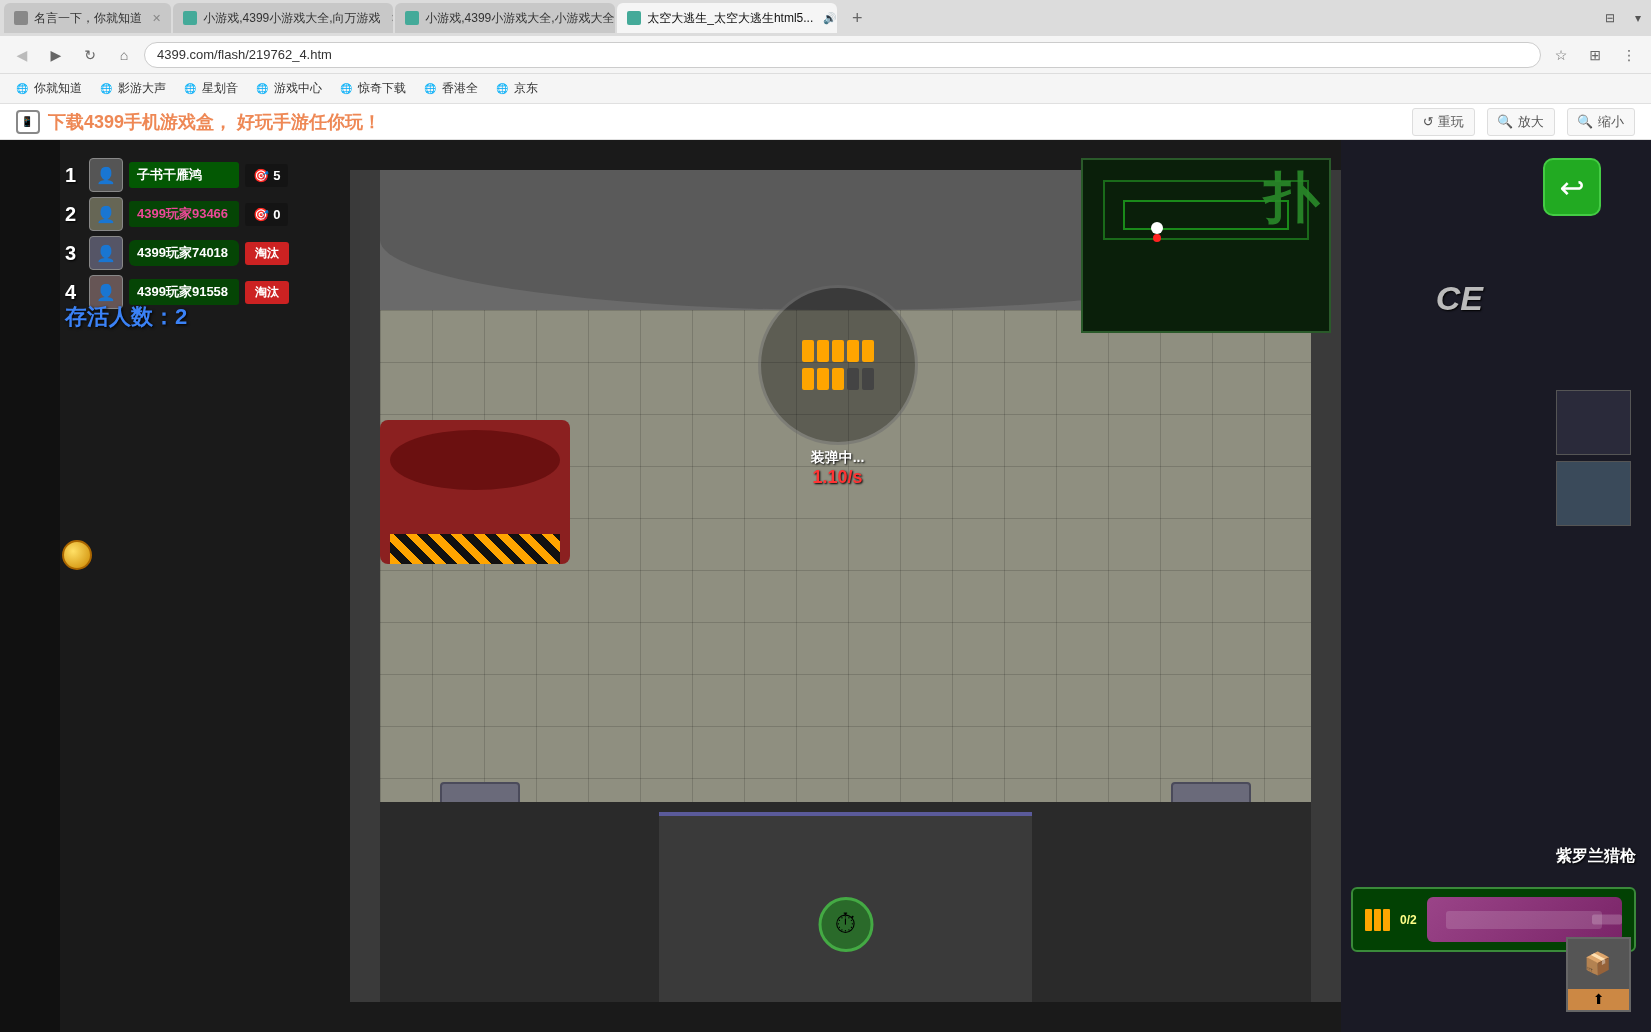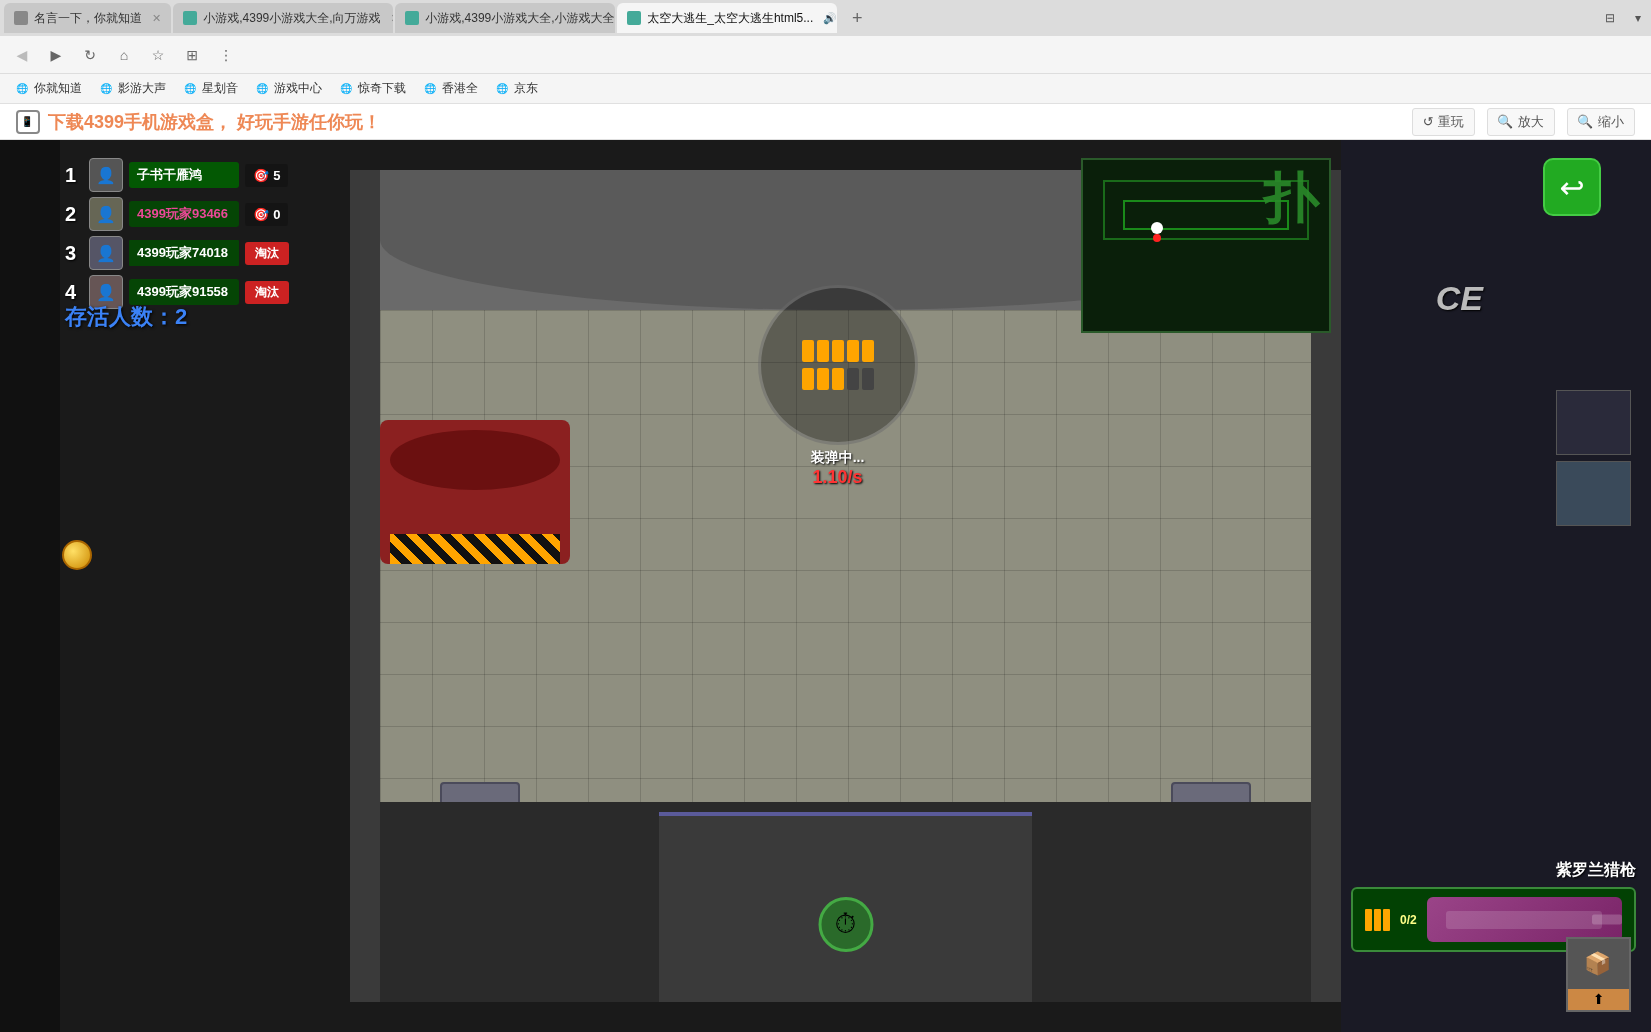--- a/index.html
+++ b/index.html
@@ -67,20 +67,23 @@
       <span class="tab-extra-btn">⊟</span>
       <span class="tab-extra-btn">▾</span>
     </div>
   </div>
 
   <div class="nav-bar">
     <div class="nav-btn disabled">◀</div>
     <div class="nav-btn">▶</div>
     <div class="nav-btn">↻</div>
     <div class="nav-btn">⌂</div>
+    <div class="address-bar">
+      <span>4399.com/flash/219762_4.htm</span>
+    </div>
     <div class="nav-action-btn">☆</div>
     <div class="nav-action-btn">⊞</div>
     <div class="nav-action-btn">⋮</div>
   </div>
 
   <div class="bookmarks-bar">
     <div class="bookmark-item">
       <span class="bookmark-icon">🌐</span>
       <span>你就知道</span>
     </div>
@@ -191,21 +194,21 @@
         <div style="background:rgba(0,80,0,0.8);color:#ec4899;font-size:13px;font-weight:bold;padding:4px 8px;border-radius:3px;min-width:110px;">4399玩家93466</div>
         <div style="background:rgba(20,20,20,0.85);color:white;font-size:13px;font-weight:bold;padding:4px 8px;border-radius:3px;display:flex;align-items:center;gap:4px;">
           <span style="color:#e44;">🎯</span>
           <span>0</span>
         </div>
       </div>
 
       <div style="display:flex;align-items:center;gap:6px;">
         <span style="color:white;font-size:20px;font-weight:bold;text-shadow:1px 1px 2px #000;width:18px;">3</span>
         <div style="width:34px;height:34px;background:#556;border-radius:4px;border:1px solid #888;overflow:hidden;display:flex;align-items:center;justify-content:center;font-size:16px;">👤</div>
-        <div style="background:rgba(0,80,0,0.8);color:white;font-size:13px;font-weight:bold;padding:4px 8px;border-radius:1px;min-width:110px;">4399玩家74018</div>
+        <div style="background:rgba(0,80,0,0.8);color:white;font-size:13px;font-weight:bold;padding:4px 8px;border-radius:6px;min-width:110px;">4399玩家74018</div>
         <div style="background:#cc2222;color:white;font-size:12px;font-weight:bold;padding:3px 10px;border-radius:3px;">淘汰</div>
       </div>
 
       <div style="display:flex;align-items:center;gap:6px;">
         <span style="color:white;font-size:20px;font-weight:bold;text-shadow:1px 1px 2px #000;width:18px;">4</span>
         <div style="width:34px;height:34px;background:#655;border-radius:4px;border:1px solid #888;overflow:hidden;display:flex;align-items:center;justify-content:center;font-size:16px;">👤</div>
         <div style="background:rgba(0,80,0,0.8);color:white;font-size:13px;font-weight:bold;padding:4px 8px;border-radius:3px;min-width:110px;">4399玩家91558</div>
         <div style="background:#cc2222;color:white;font-size:12px;font-weight:bold;padding:3px 10px;border-radius:3px;">淘汰</div>
       </div>
     </div>
@@ -256,21 +259,21 @@
     </div>
 
     <div style="position:absolute;top:139px;right:168px;color:#bbb;font-size:34px;font-weight:bold;font-style:italic;text-shadow:1px 1px 2px #000;">CE</div>
 
     <div style="position:absolute;top:250px;right:20px;display:flex;flex-direction:column;gap:6px;">
       <div style="width:75px;height:65px;background:#2a2a3a;border:1px solid #555;"></div>
       <div style="width:75px;height:65px;background:#3a4a5a;border:1px solid #555;"></div>
     </div>
 
     <div style="position:absolute;bottom:80px;right:15px;width:285px;">
-      <div style="color:white;font-size:16px;font-weight:bold;text-align:right;margin-bottom:6px;text-shadow:1px 1px 2px #000;">紫罗兰猎枪</div>
+      <div style="color:white;font-size:16px;font-weight:bold;text-align:right;margin-bottom:20px;text-shadow:1px 1px 2px #000;">紫罗兰猎枪</div>
       <div style="background:rgba(0,70,0,0.9);border:2px solid #3a8a3a;border-radius:6px;padding:8px 12px;display:flex;align-items:center;gap:10px;">
 
         <div style="display:flex;gap:2px;">
           <div style="width:7px;height:22px;background:#ffa500;border-radius:1px;"></div>
           <div style="width:7px;height:22px;background:#ffa500;border-radius:1px;"></div>
           <div style="width:7px;height:22px;background:#ffa500;border-radius:1px;"></div>
         </div>
 
         <div style="color:#ffff88;font-size:12px;font-weight:bold;">
           <span>0</span>/<span>2</span>

